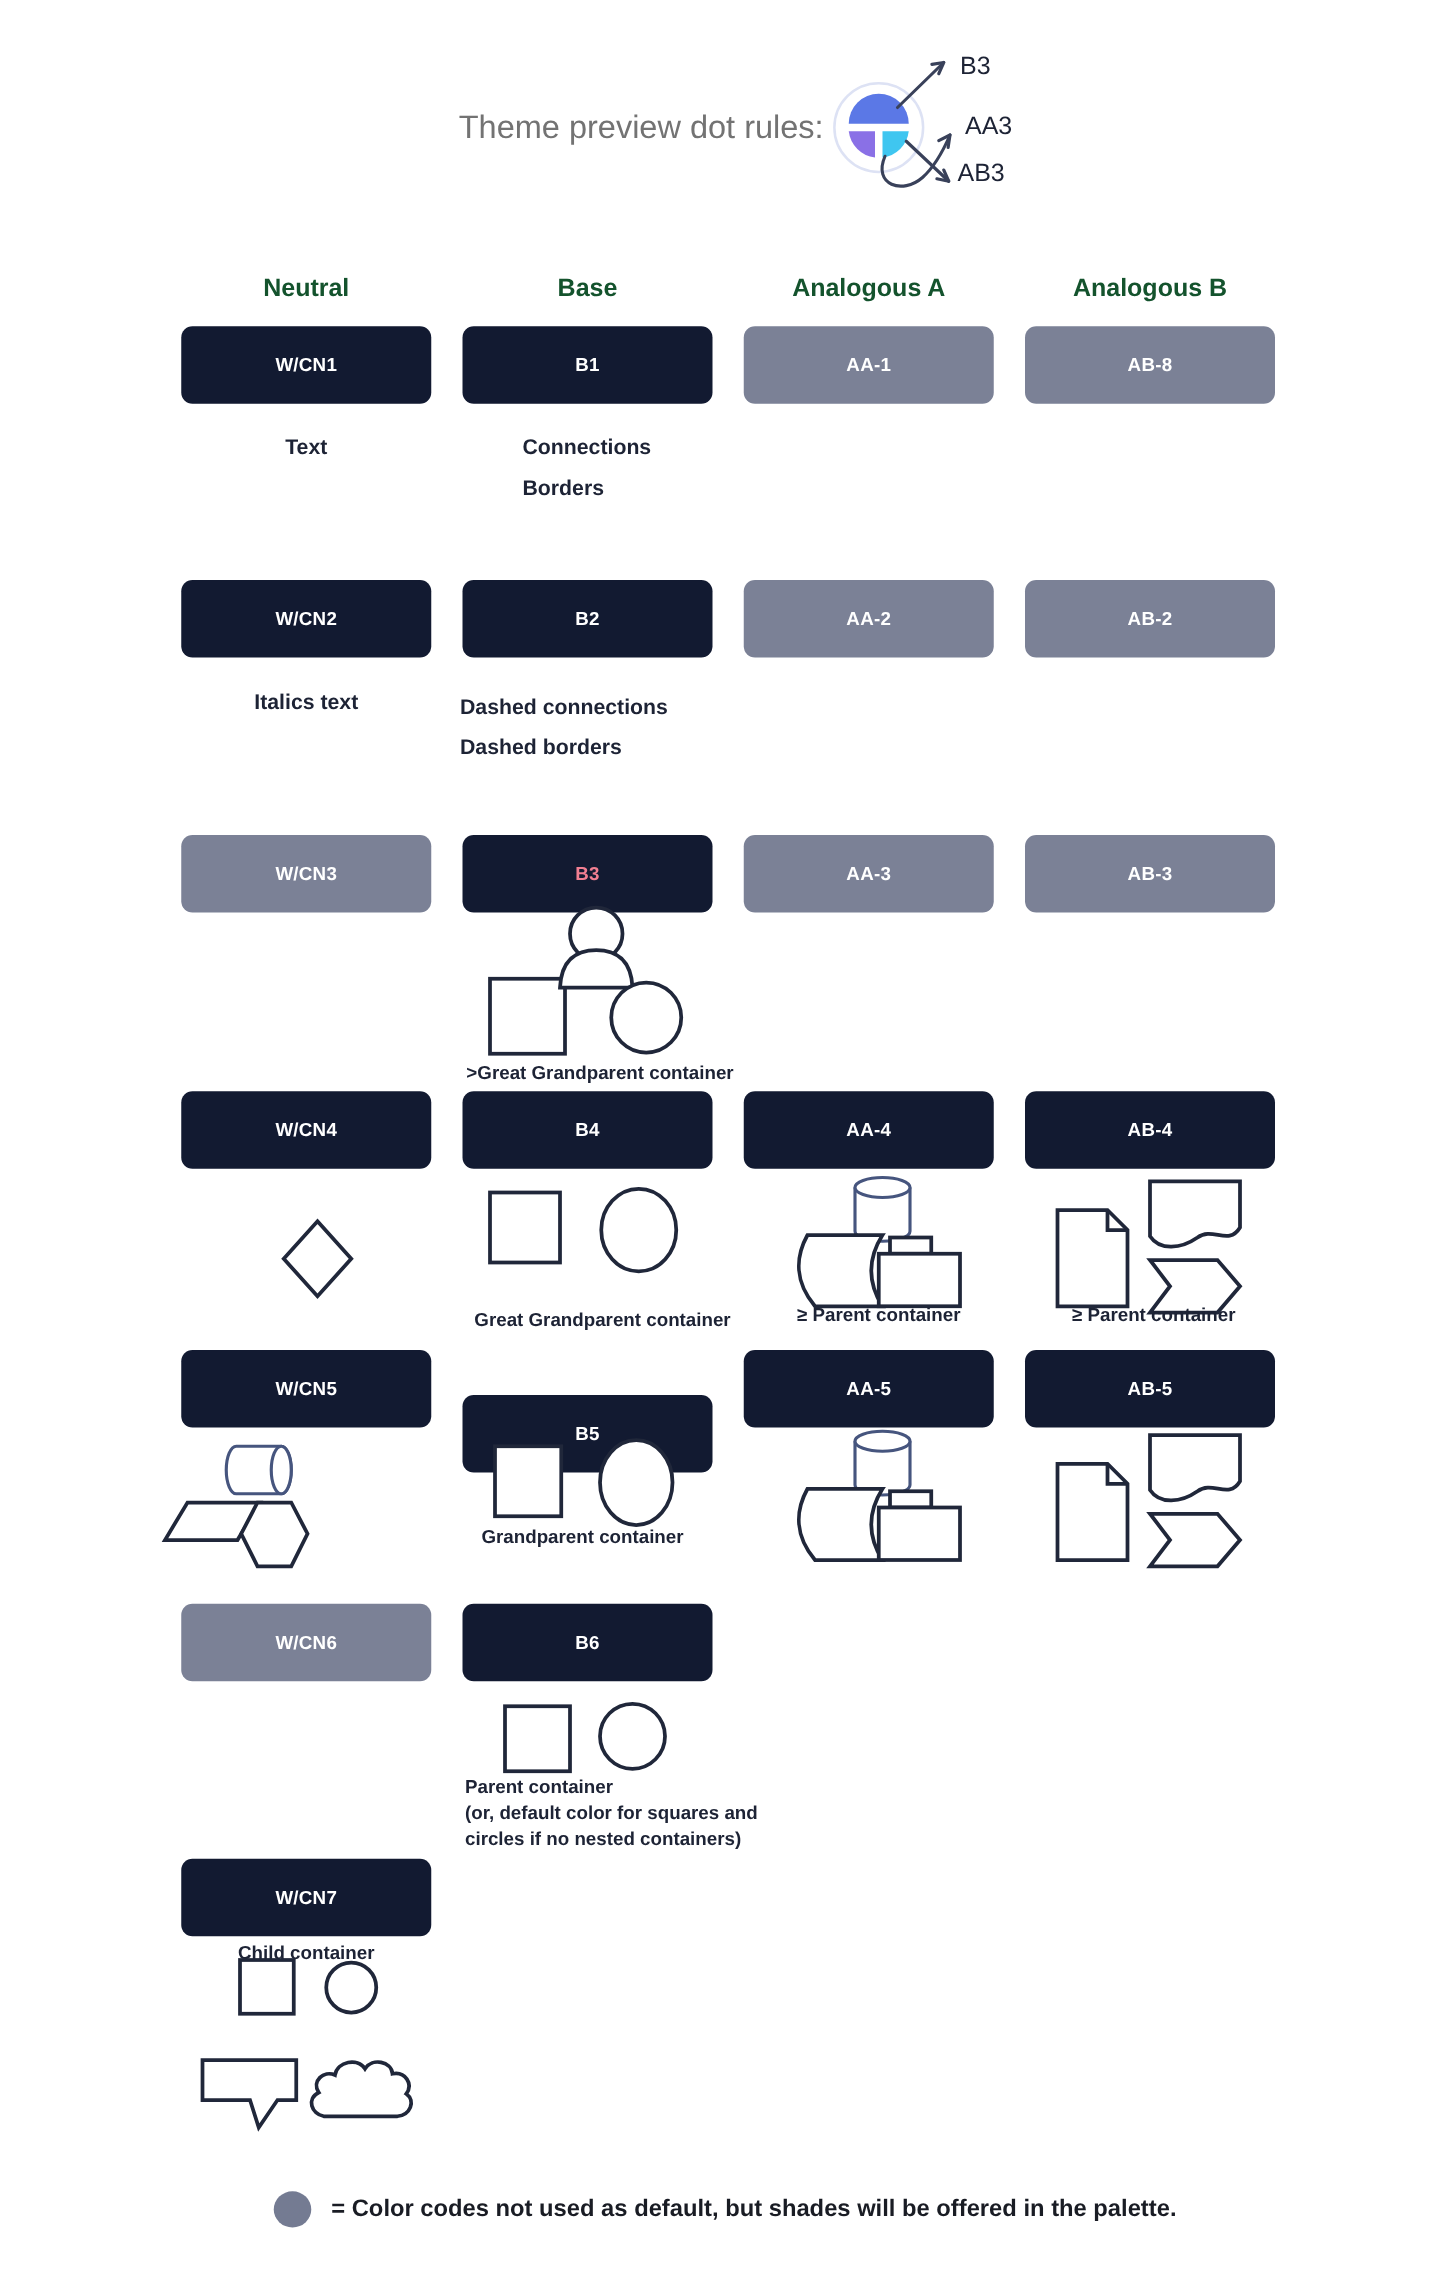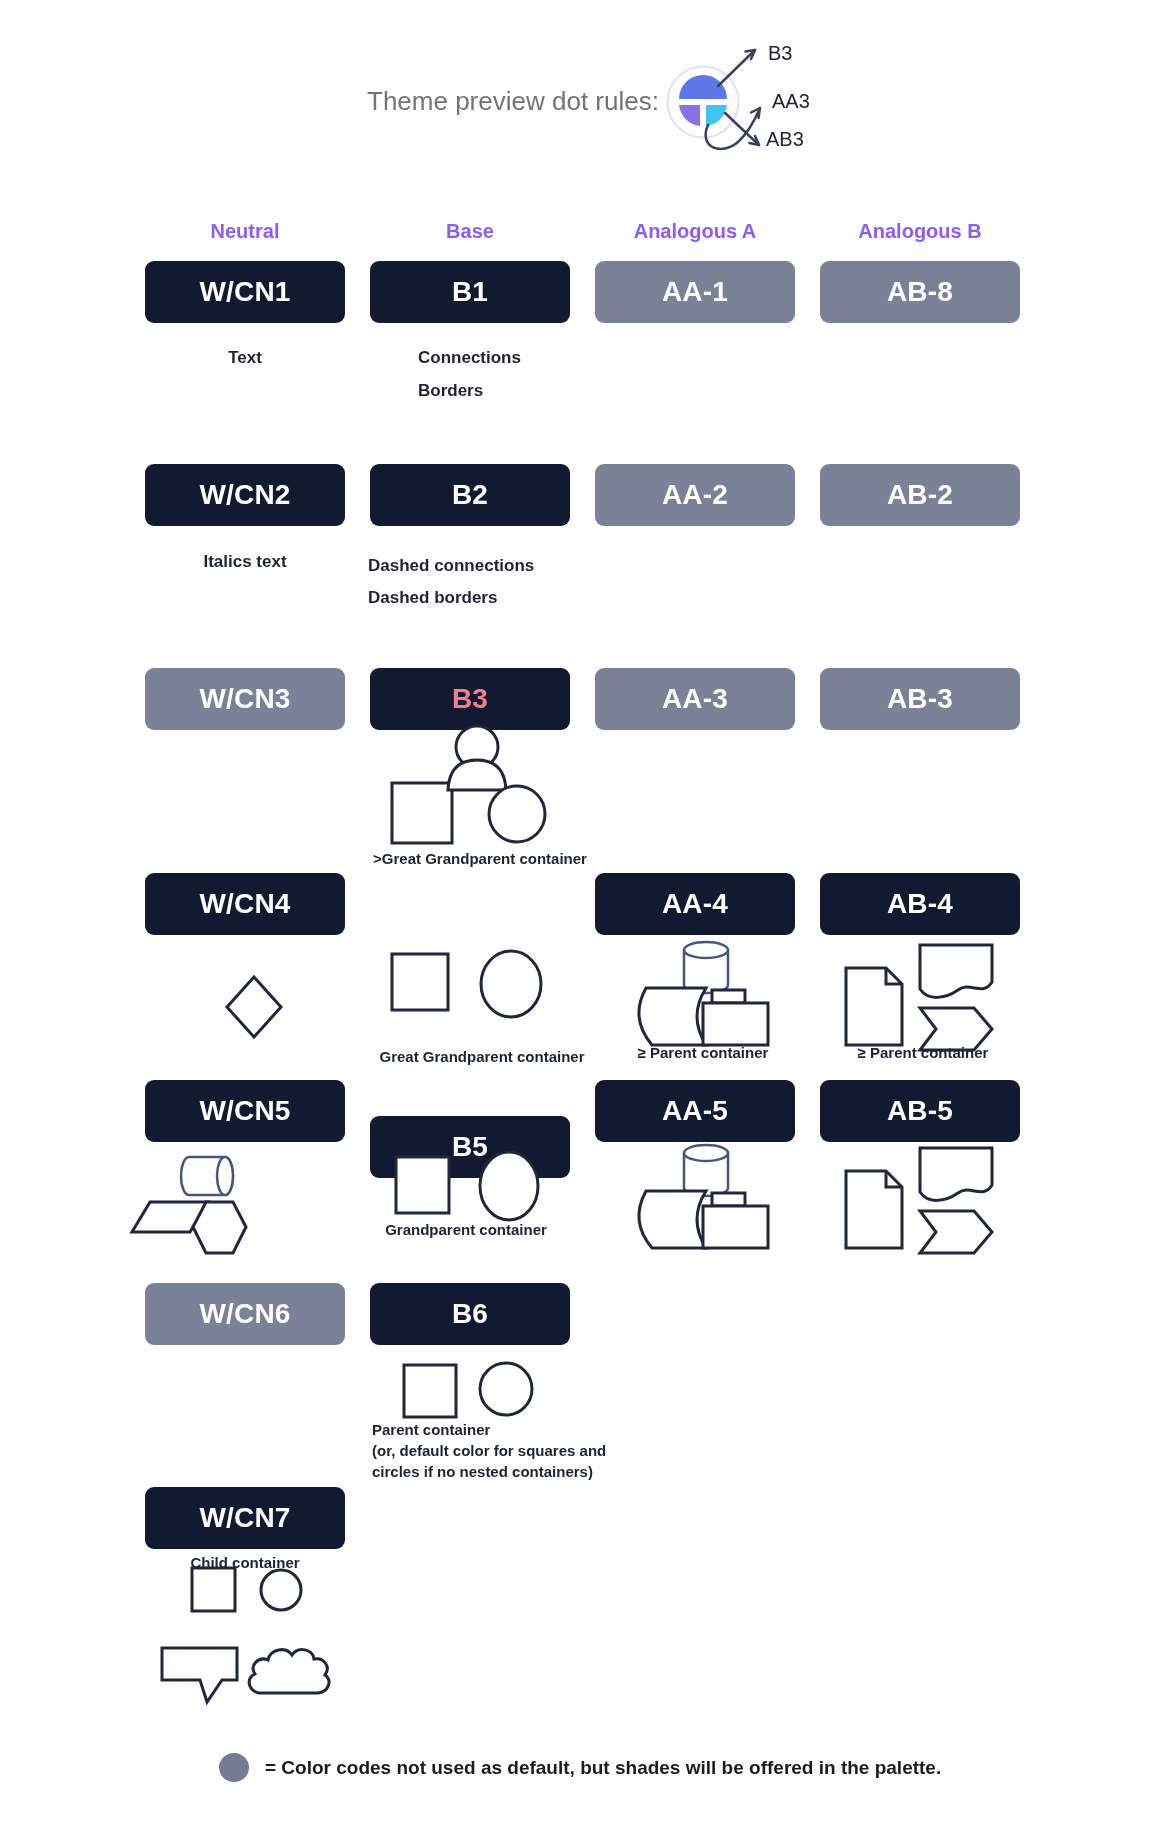--- a/index.html
+++ b/index.html
@@ -3,24 +3,24 @@
 <meta charset="utf-8">
 <style>
   html,body{margin:0;padding:0;background:#ffffff;}
   .canvas{
     position:relative;width:1164px;height:1822px;background:#ffffff;overflow:hidden;
     font-family:"Liberation Sans",sans-serif;color:#20273a;
   }
   .abs{position:absolute;}
   .title{font-size:26px;font-weight:400;color:#737373;white-space:nowrap;}
   .dot-label{font-size:20px;font-weight:400;color:#1d2335;white-space:nowrap;}
-  .hdr{width:200px;text-align:center;font-size:20px;font-weight:700;color:#8b5cf6;}
+  .hdr{width:200px;text-align:center;font-size:20px;font-weight:700;color:#14532d;}
   .pill{
     width:200px;height:62px;border-radius:9px;display:flex;align-items:center;justify-content:center;
-    font-size:28px;font-weight:700;color:#ffffff;letter-spacing:.2px;
+    font-size:15px;font-weight:700;color:#ffffff;letter-spacing:.2px;
   }
   .pill.dark{background:#121a31;}
   .pill.gray{background:#7b8196;}
   .pill.pink-text{color:#f17f92;}
   .cap{font-weight:700;color:#1d2335;}
   .cap.big{font-size:17px;line-height:33px;}
   .cap.small{font-size:15px;line-height:21px;}
   .cap.center{text-align:center;}
   .legend-dot{width:30px;height:29px;border-radius:50%;background:#747b92;}
   .legend-text{font-size:19px;font-weight:700;color:#191c24;white-space:nowrap;}
@@ -85,20 +85,21 @@
     <g stroke="#20273a" stroke-width="3" fill="#ffffff">
       <rect x="7" y="65" width="60" height="60"></rect>
       <circle cx="92" cy="29" r="21"></circle>
       <path d="M 63 72 C 64 50 76 42 92 42 C 108 42 120 50 121 72 Z"></path>
       <circle cx="132" cy="96" r="28"></circle>
     </g>
   </svg>
   <div class="abs cap small center" style="left:330px;top:848px;width:300px;">&gt;Great Grandparent container</div>
 
   <div class="abs pill dark" style="left:145px;top:873px;">W/CN4</div>
+  <div class="abs pill dark" style="left:370px;top:873px;">B4</div>
   <div class="abs pill dark" style="left:595px;top:873px;">AA-4</div>
   <div class="abs pill dark" style="left:820px;top:873px;">AB-4</div>
 
   <svg class="abs" style="left:225px;top:975px;" width="58" height="64" viewBox="0 0 58 64">
     <polygon points="29,2 56,32 29,62 2,32" fill="#ffffff" stroke="#20273a" stroke-width="3"></polygon>
   </svg>
 
   <svg class="abs" style="left:390px;top:948px;" width="155" height="75" viewBox="0 0 155 75">
     <g stroke="#20273a" stroke-width="3" fill="#ffffff">
       <rect x="2" y="6" width="56" height="56"></rect>

